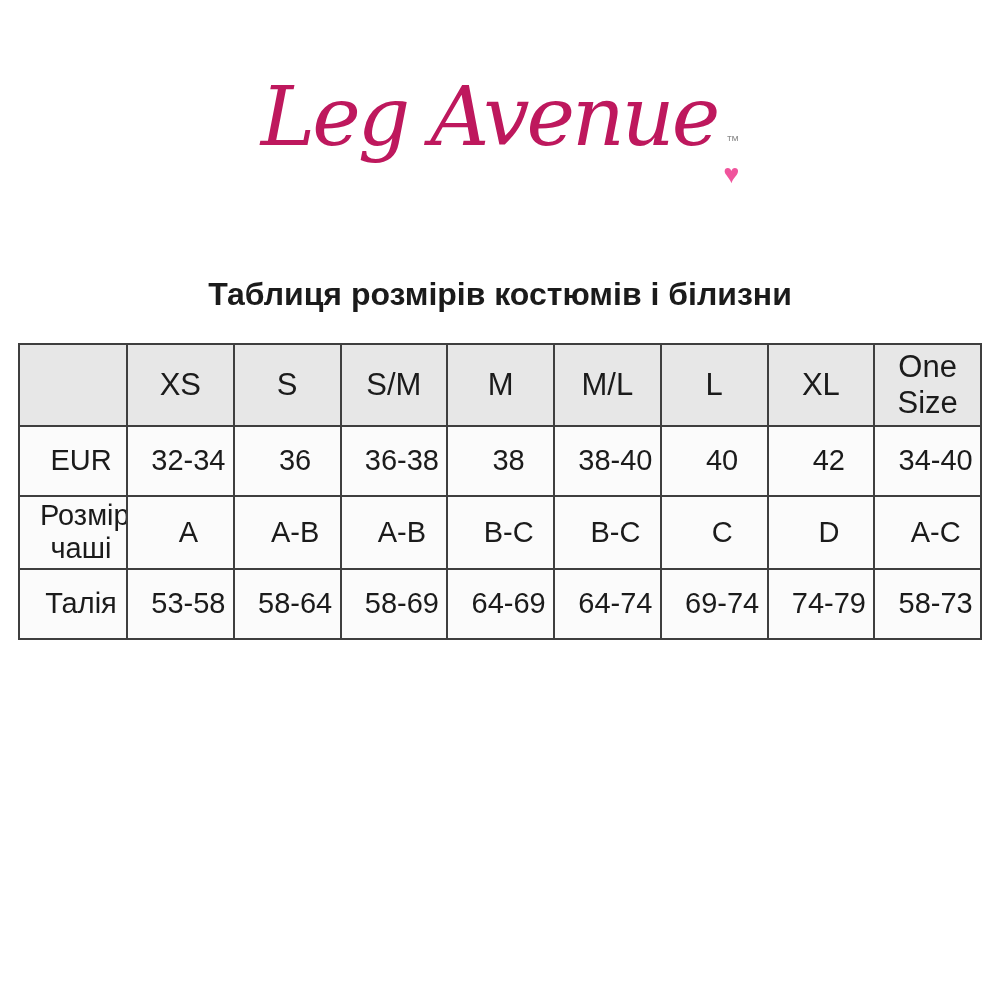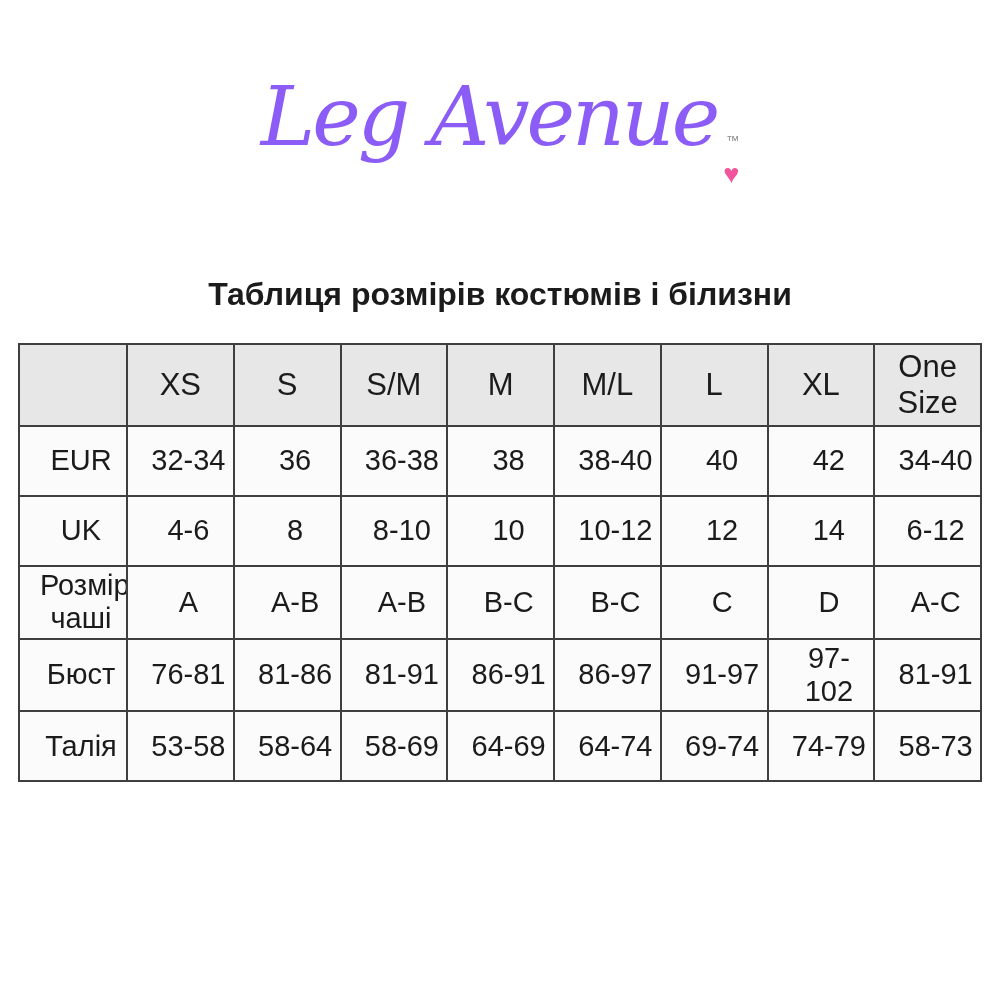--- a/index.html
+++ b/index.html
@@ -18,21 +18,21 @@
     margin-top: 72px;
     text-align: center;
     white-space: nowrap;
   }
   .logo-text {
     font-family: "DejaVu Serif", serif;
     font-style: italic;
     font-weight: 500;
     font-size: 82px;
     letter-spacing: -3px;
-    color: #8b5cf6;
+    color: #be185d;
     line-height: 1.1;
   }
   .logo-mark {
     display: inline-flex;
     flex-direction: column;
     align-items: center;
     vertical-align: baseline;
     margin-left: 6px;
   }
   .tm {
@@ -128,51 +128,29 @@
           <td>32-34</td>
           <td>36</td>
           <td>36-38</td>
           <td>38</td>
           <td>38-40</td>
           <td>40</td>
           <td>42</td>
           <td>34-40</td>
         </tr>
         <tr>
-          <th>UK</th>
-          <td>4-6</td>
-          <td>8</td>
-          <td>8-10</td>
-          <td>10</td>
-          <td>10-12</td>
-          <td>12</td>
-          <td>14</td>
-          <td>6-12</td>
-        </tr>
-        <tr>
           <th>Розмір чаші</th>
           <td>A</td>
           <td>A-B</td>
           <td>A-B</td>
           <td>B-C</td>
           <td>B-C</td>
           <td>C</td>
           <td>D</td>
           <td>A-C</td>
-        </tr>
-        <tr>
-          <th>Бюст</th>
-          <td>76-81</td>
-          <td>81-86</td>
-          <td>81-91</td>
-          <td>86-91</td>
-          <td>86-97</td>
-          <td>91-97</td>
-          <td>97-102</td>
-          <td>81-91</td>
         </tr>
         <tr>
           <th>Талія</th>
           <td>53-58</td>
           <td>58-64</td>
           <td>58-69</td>
           <td>64-69</td>
           <td>64-74</td>
           <td>69-74</td>
           <td>74-79</td>

